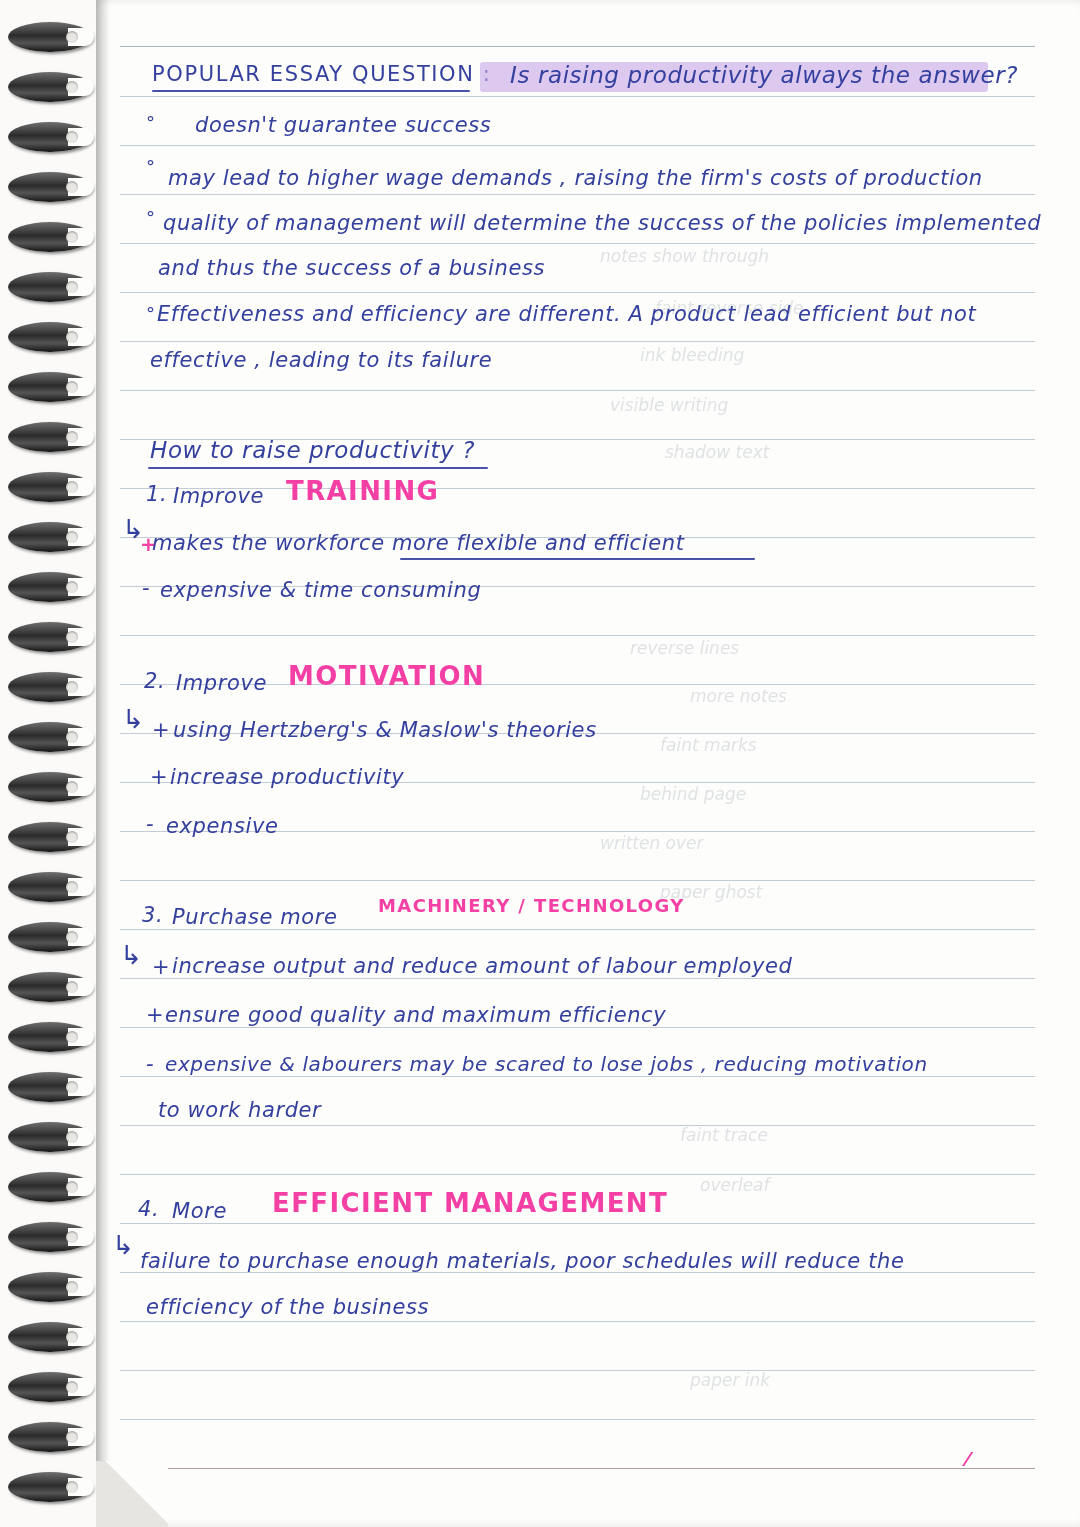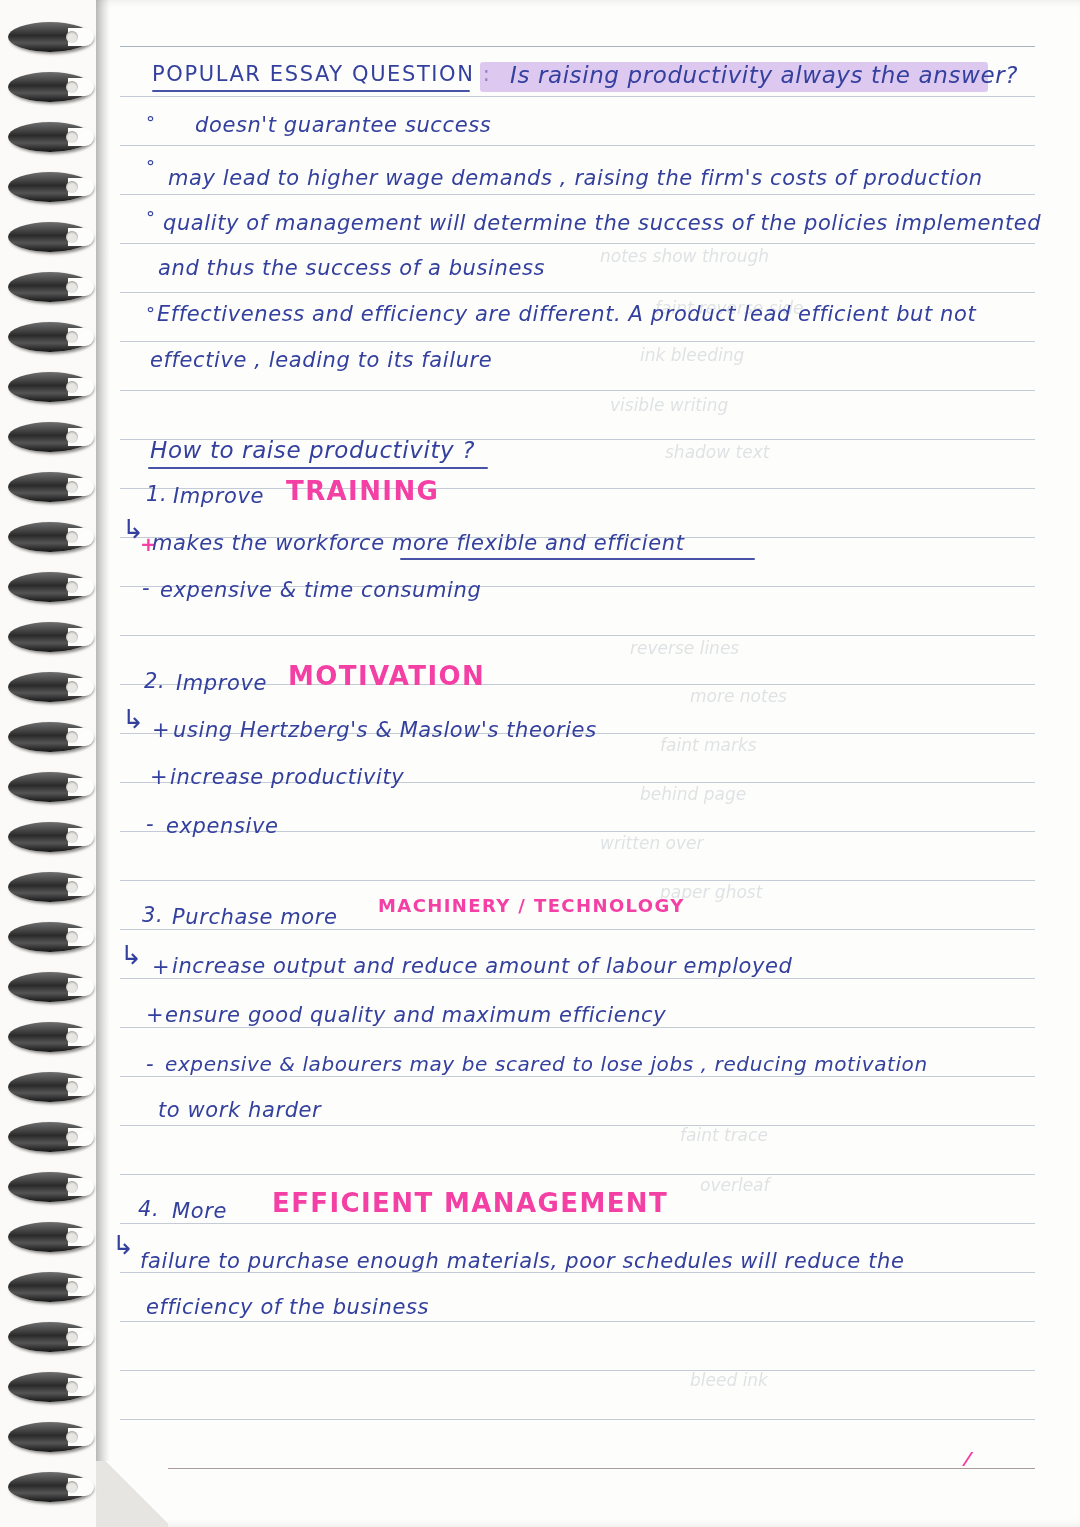--- a/index.html
+++ b/index.html
@@ -206,21 +206,21 @@
   <div class="ghost" style="left:610px; top:395px;">visible writing</div>
   <div class="ghost" style="left:665px; top:442px;">shadow text</div>
   <div class="ghost" style="left:630px; top:638px;">reverse lines</div>
   <div class="ghost" style="left:690px; top:686px;">more notes</div>
   <div class="ghost" style="left:660px; top:735px;">faint marks</div>
   <div class="ghost" style="left:640px; top:784px;">behind page</div>
   <div class="ghost" style="left:600px; top:833px;">written over</div>
   <div class="ghost" style="left:660px; top:882px;">paper ghost</div>
   <div class="ghost" style="left:680px; top:1125px;">faint trace</div>
   <div class="ghost" style="left:700px; top:1175px;">overleaf</div>
-  <div class="ghost" style="left:690px; top:1370px;">bleed ink</div>
+  <div class="ghost" style="left:690px; top:1370px;">paper ink</div>
 
   <div class="ink blue caps" style="left:152px; top:62px; font-size:21px;">POPULAR ESSAY QUESTION :</div>
   <div class="underline-ink" style="left:152px; top:90px; width:318px;"></div>
 
   <div class="highlight" style="left:480px; top:62px; width:508px; height:30px;"></div>
   <div class="ink blue hand" style="left:510px; top:62px; font-size:23px;">Is raising productivity always the answer?</div>
 
   <div class="ink blue" style="left:146px; top:112px; font-size:18px;">°</div>
   <div class="ink blue hand" style="left:163px; top:113px;margin-left:32px;">doesn't guarantee success</div>
 

